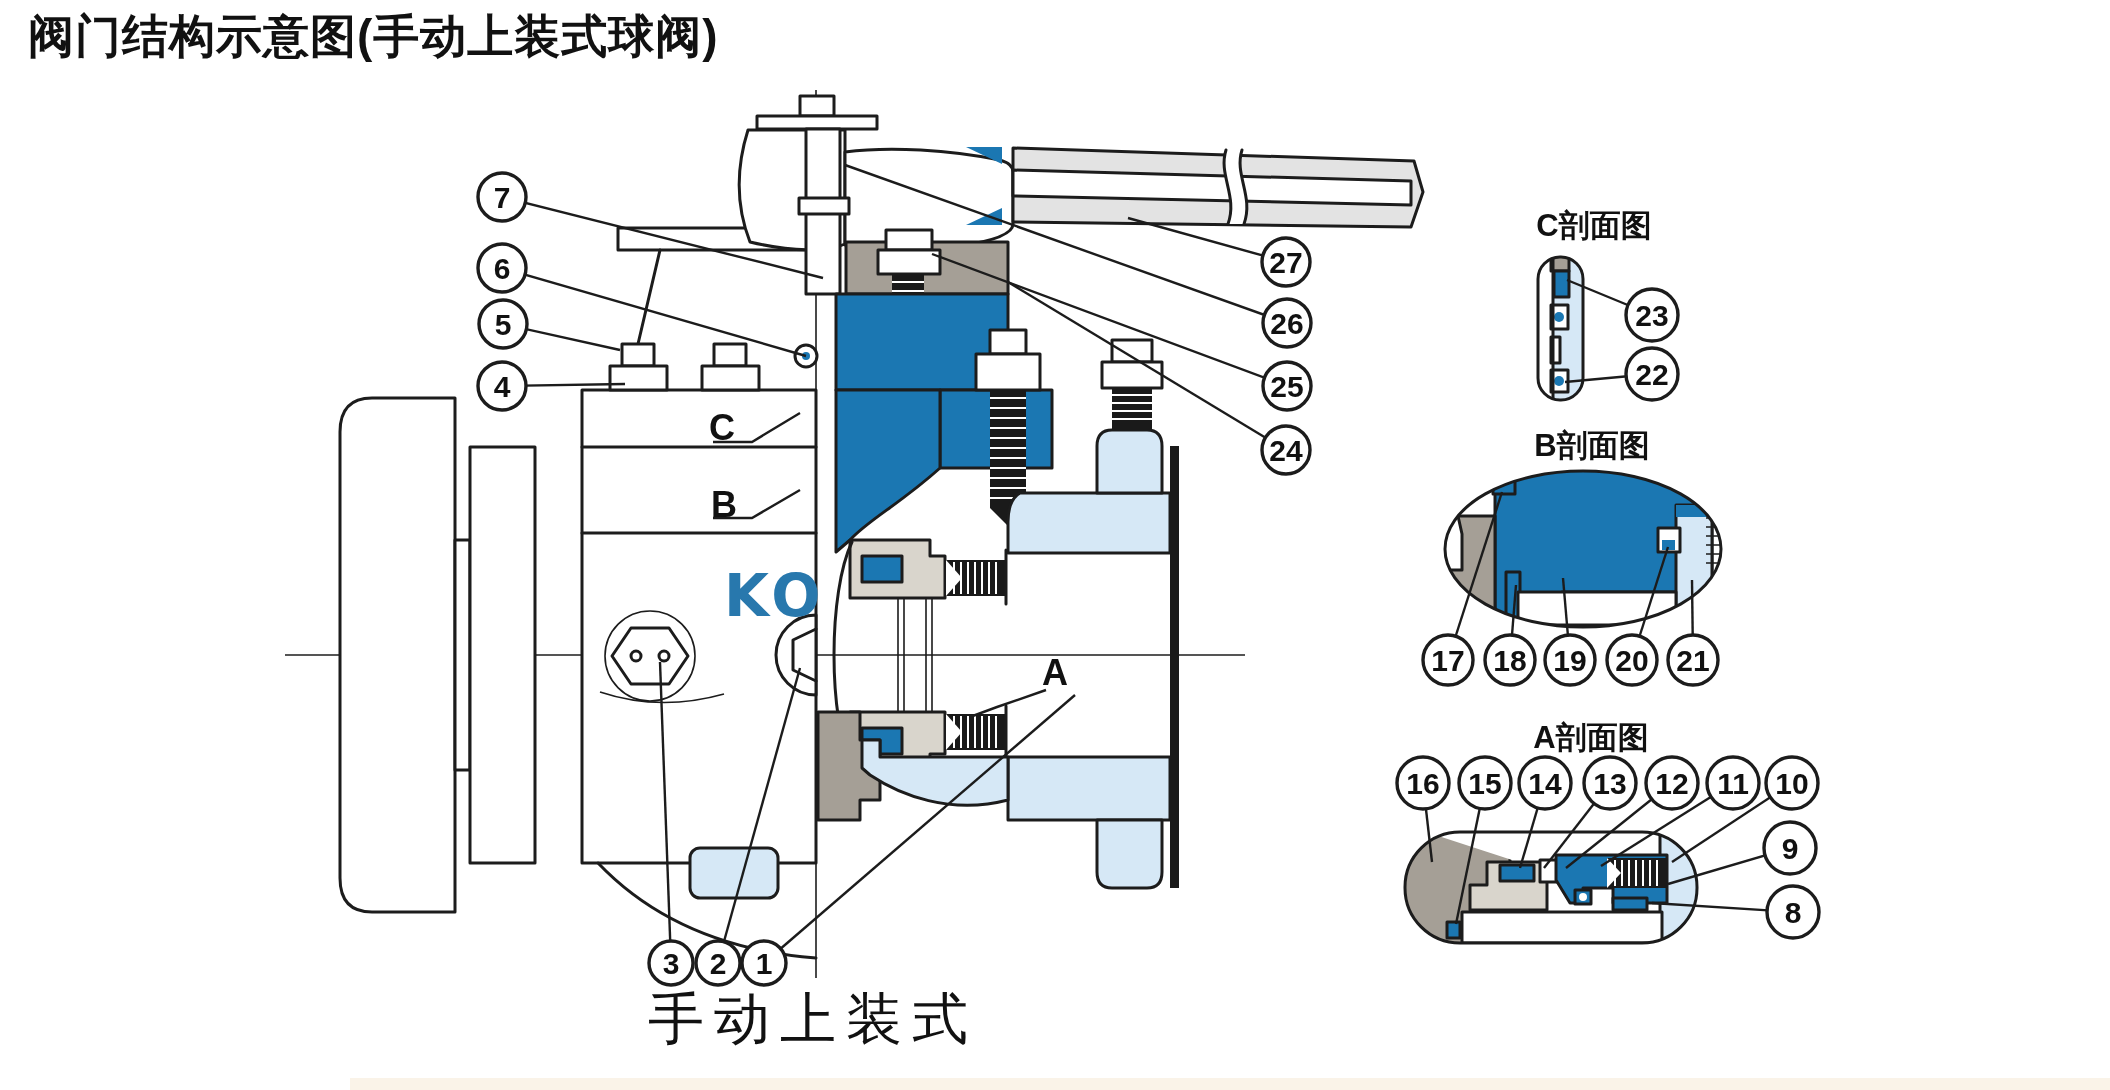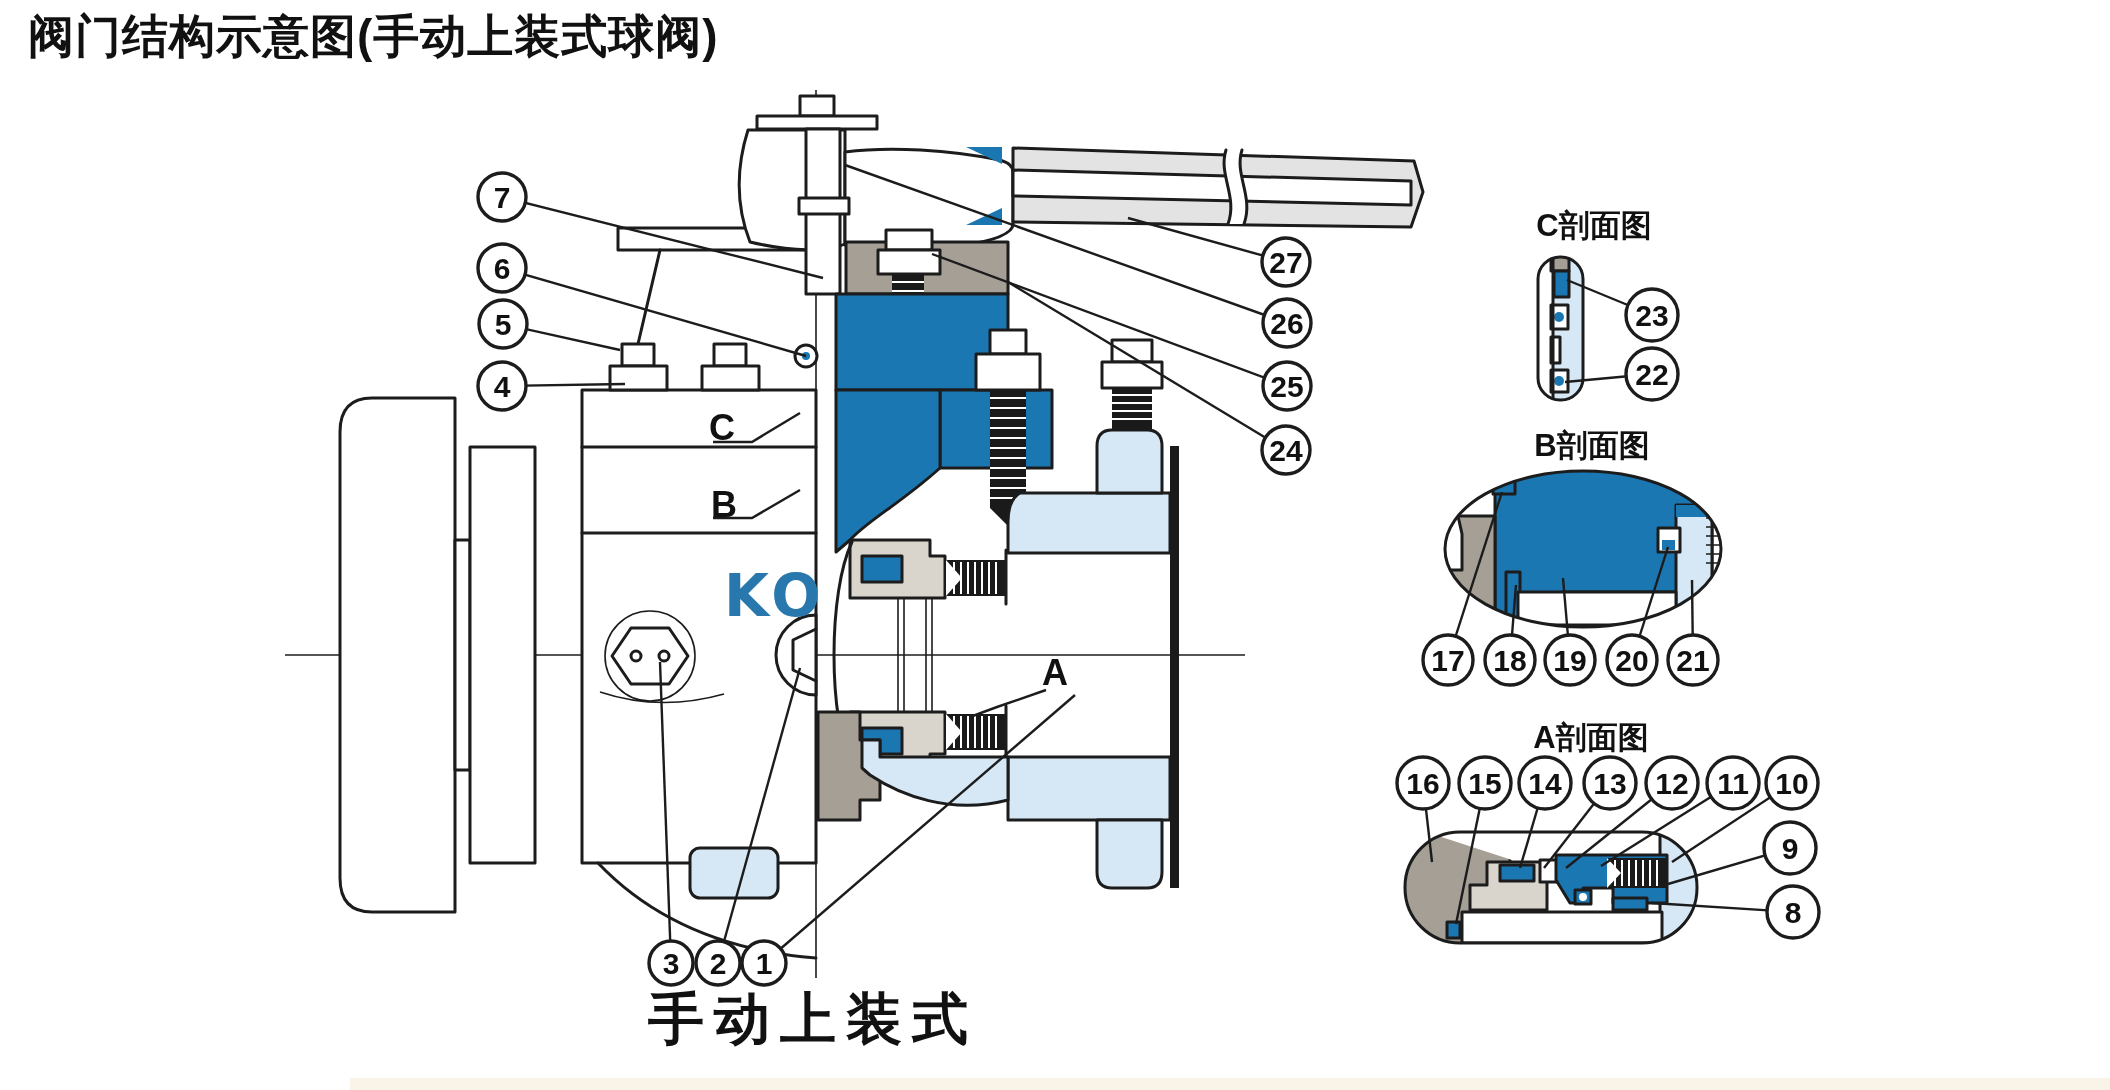--- a/index.html
+++ b/index.html
@@ -1,20 +1,20 @@
 <!DOCTYPE html>
 <html><head>
 <meta charset="utf-8">
 <style>
   html,body{margin:0;padding:0;background:#ffffff;}
   .stage{position:relative;width:2110px;height:1090px;background:#ffffff;overflow:hidden;
          font-family:"Liberation Sans", sans-serif;}
   .page-title{position:absolute;left:28px;top:6px;font-size:46px;font-weight:bold;color:#111;
               letter-spacing:1px;white-space:nowrap;}
-  .caption{position:absolute;left:648px;top:982px;font-size:56px;font-weight:bold;color:#111;
+  .caption{position:absolute;left:648px;top:982px;font-size:56px;font-weight:normal;color:#111;
            letter-spacing:10px;white-space:nowrap;}
   .bottom-strip{position:absolute;left:350px;top:1078px;width:1760px;height:12px;background:#faf3e8;}
   svg{position:absolute;left:0;top:0;}
   .ln{stroke:#1c1c1c;stroke-width:3;fill:none;stroke-linejoin:round;stroke-linecap:round;}
   .thin{stroke:#1c1c1c;stroke-width:1.6;fill:none;}
   .white{fill:#ffffff;}
   .blue{fill:#1b77b2;}
   .lblue{fill:#d6e8f6;}
   .gray{fill:#a59f96;}
   .lgray{fill:#d9d5cc;}

